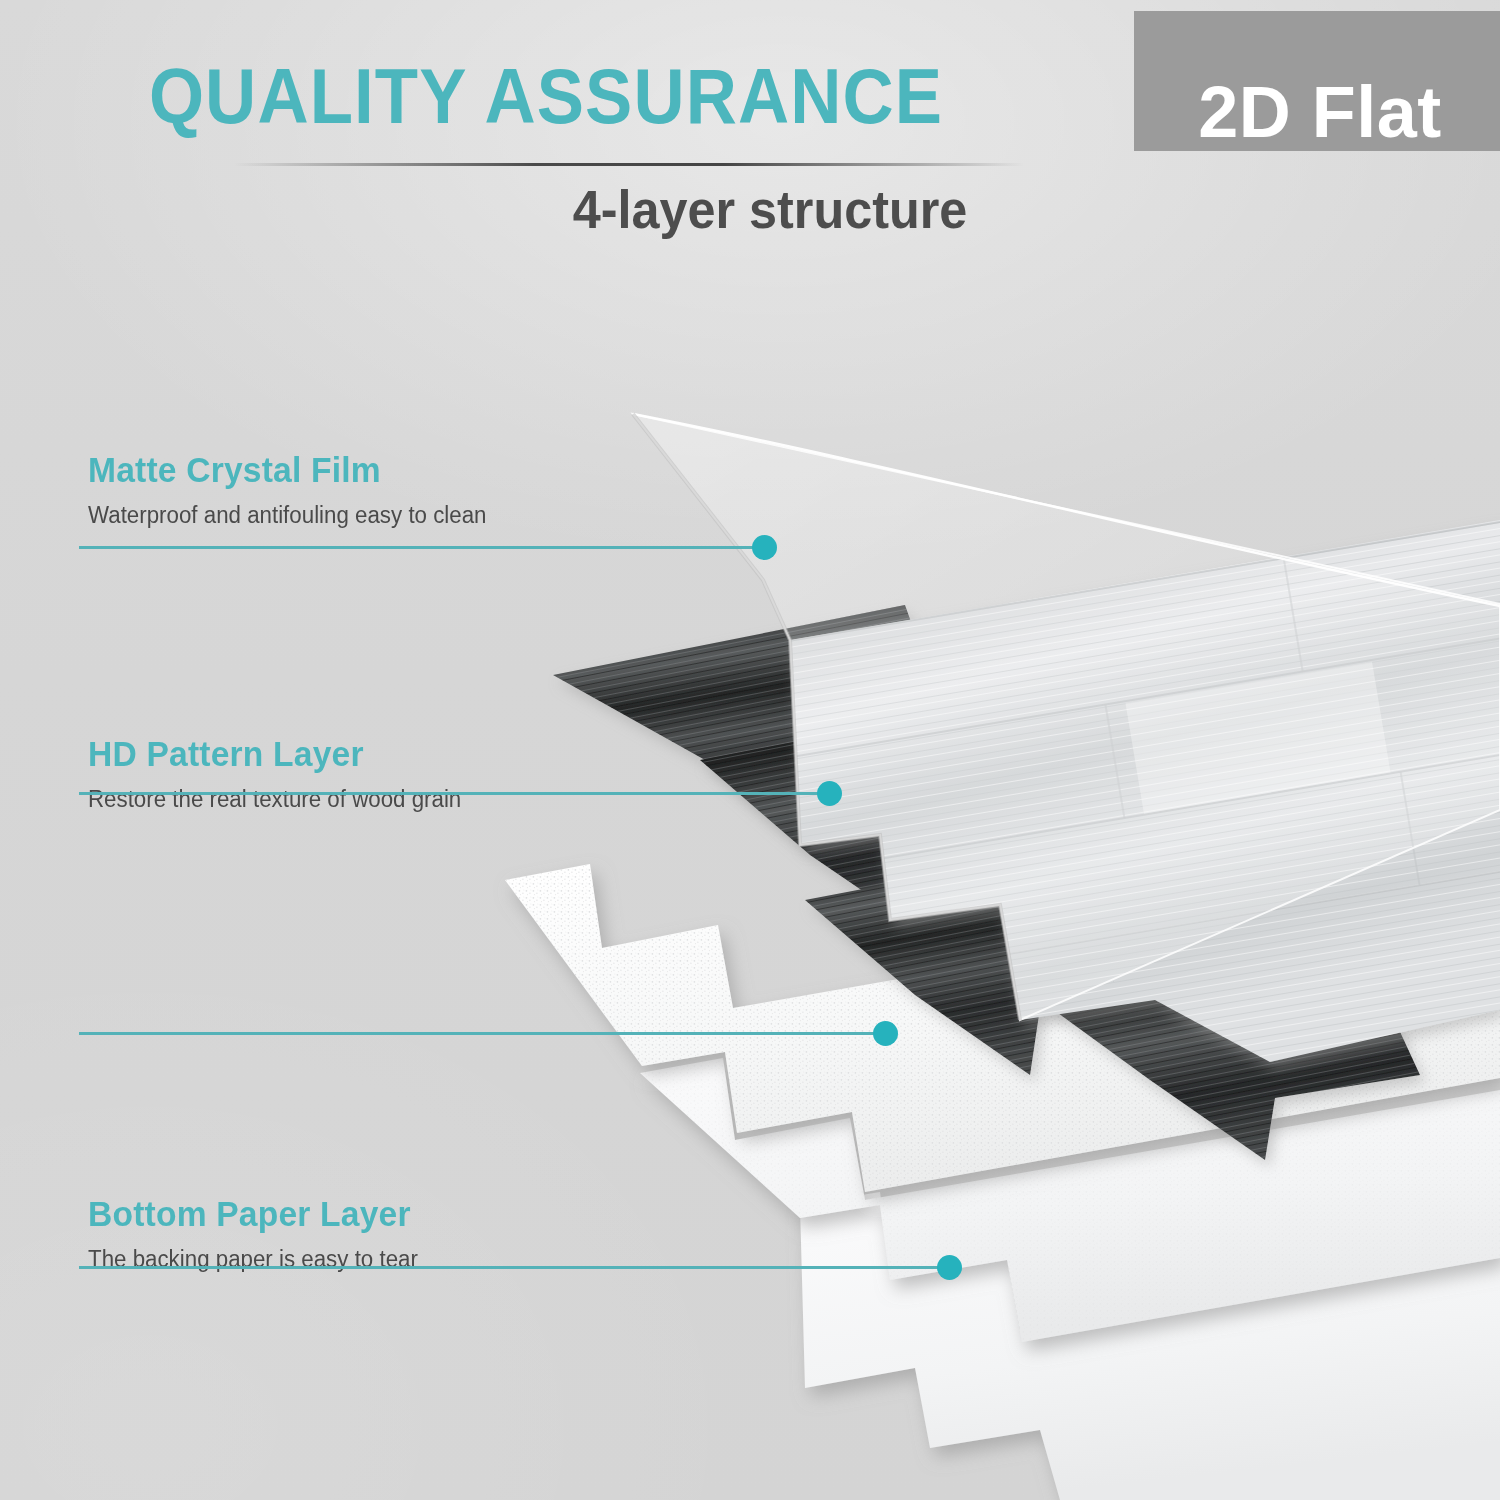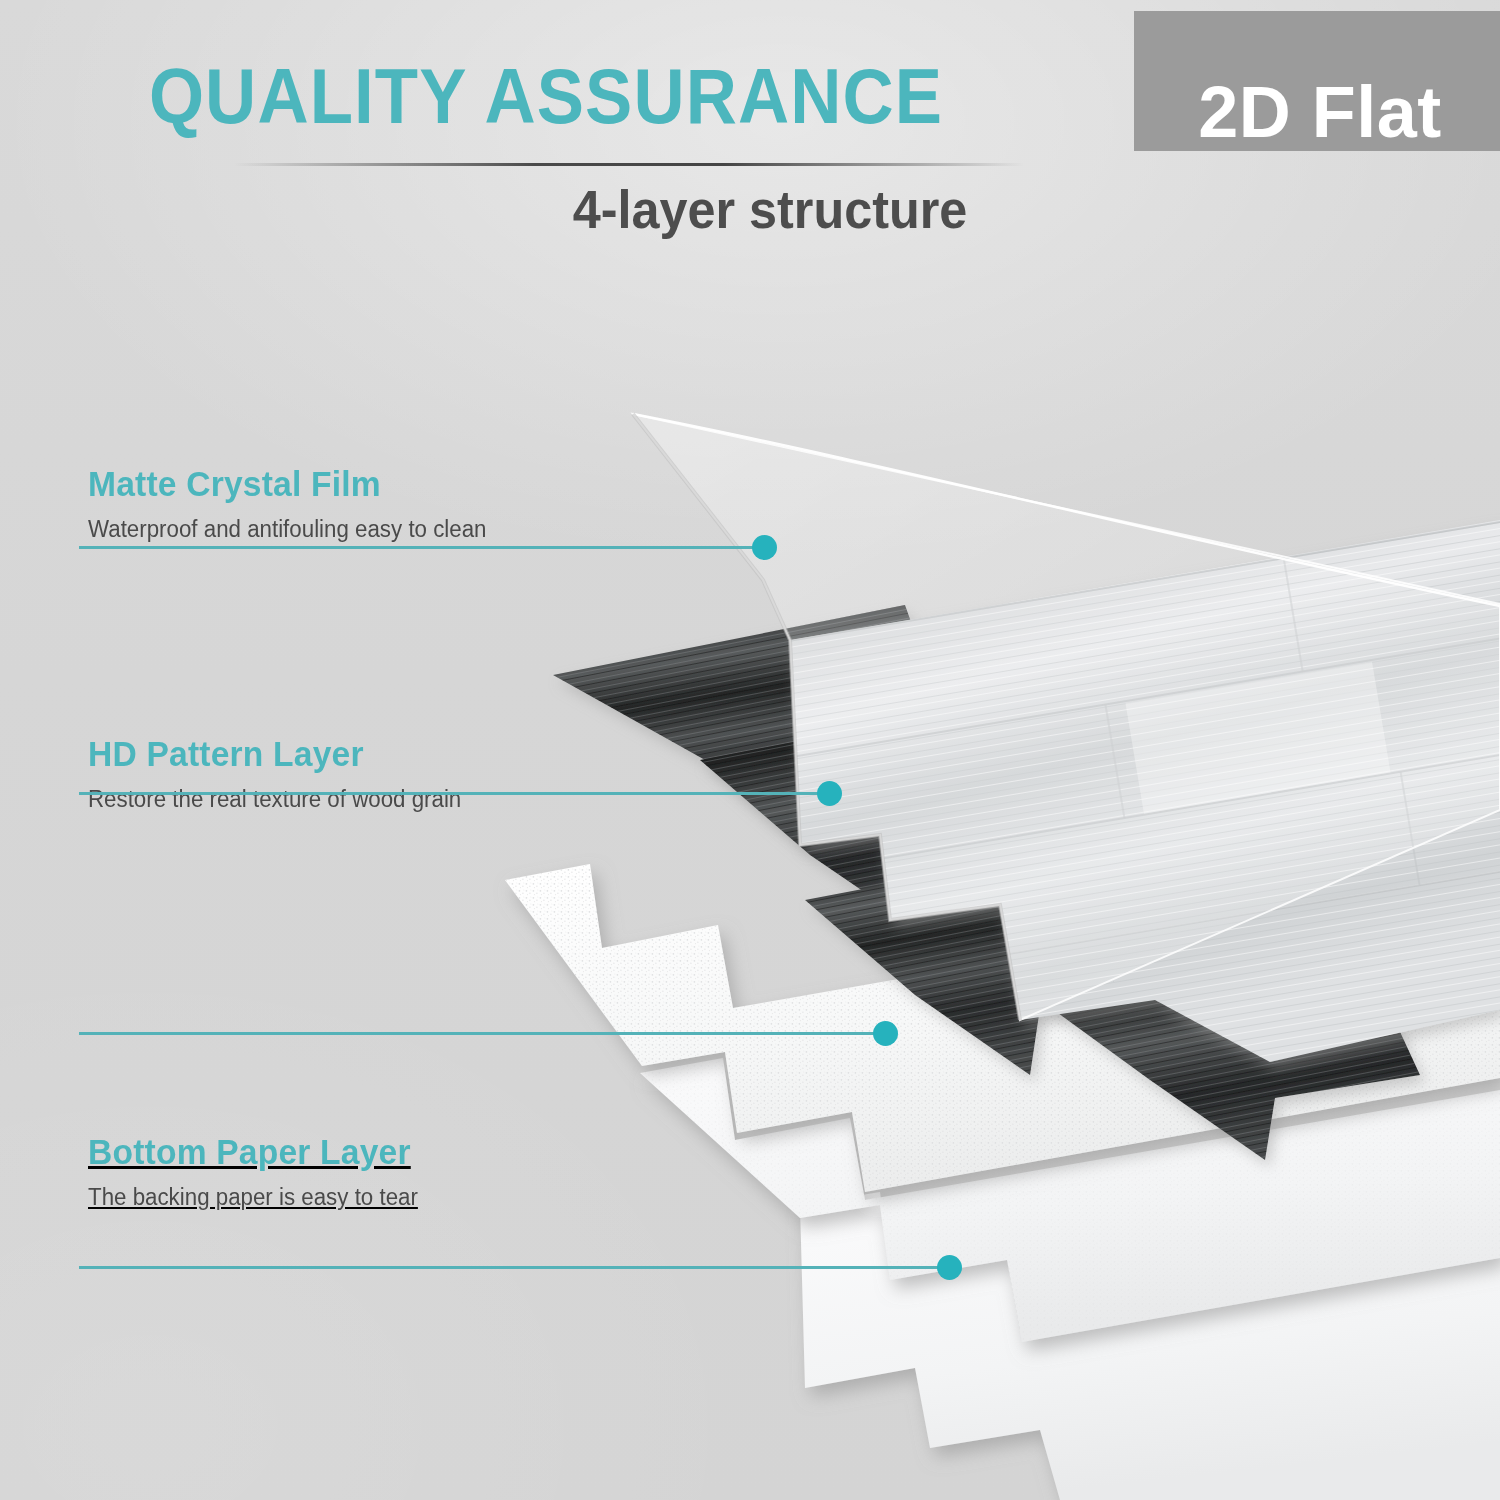--- a/index.html
+++ b/index.html
@@ -302,37 +302,37 @@
 
   <div id="header">
     <div id="title">QUALITY ASSURANCE</div>
     <div id="title-divider"></div>
     <div id="subtitle">4-layer structure</div>
     <div id="badge">
       <span id="badge-label">2D Flat</span>
     </div>
   </div>
 
-  <div class="callout" style="left:88px; top:466px;">
+  <div class="callout" style="left:88px; top:452px;">
     <div class="callout-title">Matte Crystal Film</div>
     <div class="callout-sub">Waterproof and antifouling easy to clean</div>
   </div>
   <div class="leader" style="left:79px; top:546px; width:682px;"></div>
   <div class="leader-dot" style="left:752px; top:535px;"></div>
 
   <div class="callout" style="left:88px; top:736px;">
     <div class="callout-title">HD Pattern Layer</div>
     <div class="callout-sub">Restore the real texture of wood grain</div>
   </div>
   <div class="leader" style="left:79px; top:792px; width:747px;"></div>
   <div class="leader-dot" style="left:817px; top:781px;"></div>
 
   <div class="leader" style="left:79px; top:1032px; width:803px;"></div>
   <div class="leader-dot" style="left:873px; top:1021px;"></div>
 
-  <div class="callout" style="left:88px; top:1134px;text-decoration:underline;">
+  <div class="callout" style="left:88px; top:1196px;">
     <div class="callout-title">Bottom Paper Layer</div>
     <div class="callout-sub">The backing paper is easy to tear</div>
   </div>
   <div class="leader" style="left:79px; top:1266px; width:867px;"></div>
   <div class="leader-dot" style="left:937px; top:1255px;"></div>
 
 </div>
 
 </body></html>

